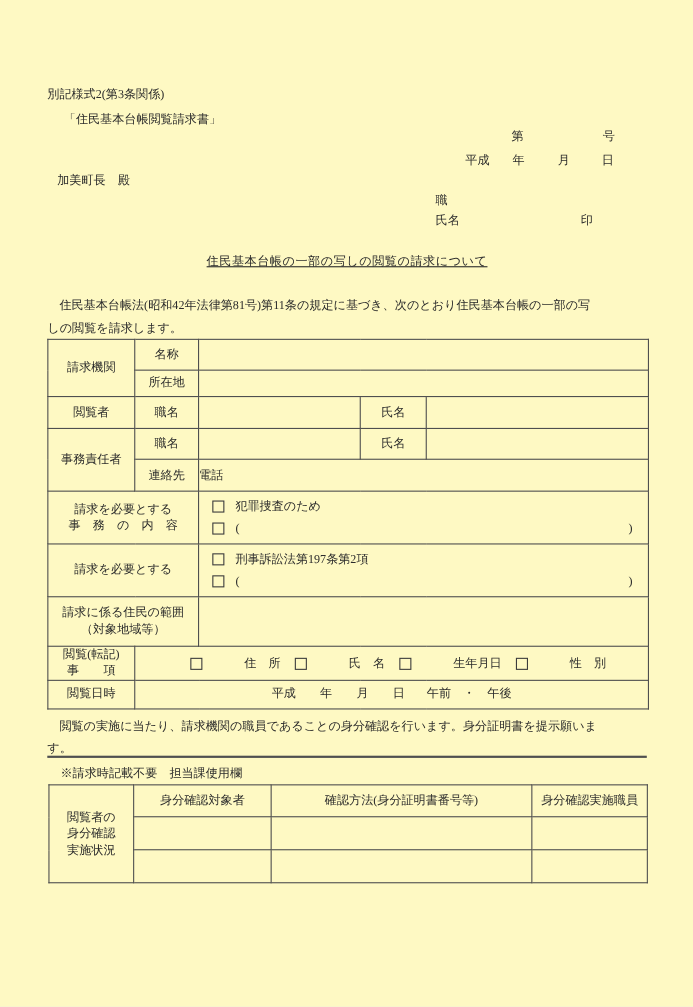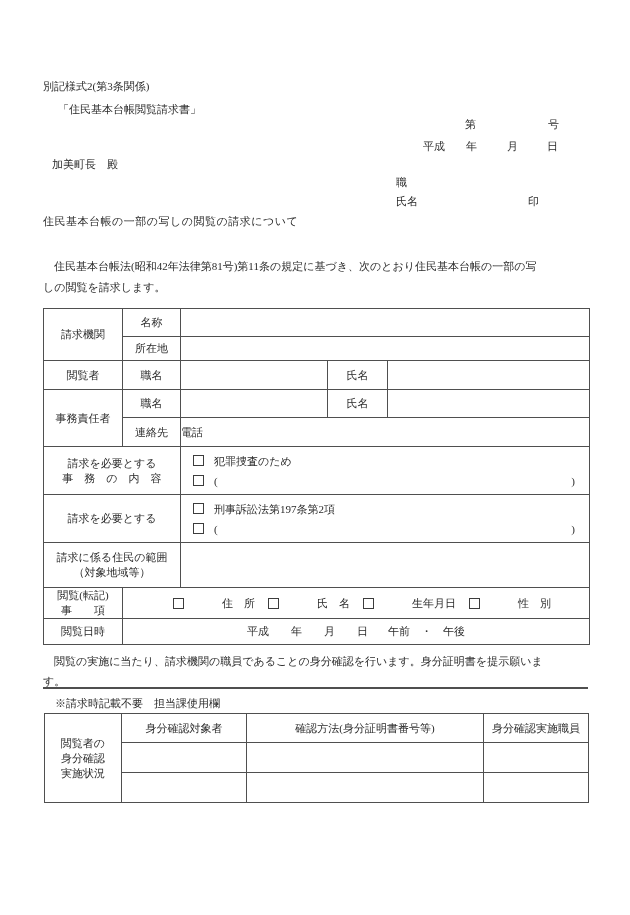--- a/index.html
+++ b/index.html
@@ -5,21 +5,21 @@
   html,body{margin:0;padding:0;}
   body{
     background:#e9e9e9;
     font-family:"Liberation Serif","DejaVu Serif",serif;
     -webkit-font-smoothing:antialiased;
   }
   #page{
     position:relative;
     width:630px;height:915px;
     margin:0 auto;
-    background:#ffffff;
+    background:#fef9c3;
     color:#2b2b2b;
     font-size:11px;
     line-height:1.35;
     overflow:hidden;
   }
   .abs{position:absolute;white-space:nowrap;}
 
   
   table{border-collapse:collapse;table-layout:fixed;}
   td{
@@ -68,23 +68,23 @@
   <div class="abs" style="left:466px;top:139px;">年</div>
   <div class="abs" style="left:507px;top:139px;">月</div>
   <div class="abs" style="left:547px;top:139px;">日</div>
 
   <div class="abs" style="left:52px;top:157px;">加美町長　殿</div>
 
   <div class="abs" style="left:396px;top:175px;">職</div>
   <div class="abs" style="left:396px;top:194px;">氏名</div>
   <div class="abs" style="left:528px;top:194px;">印</div>
 
-  <div class="abs" style="left:43px;top:214px;width:545px;text-align:left;letter-spacing:0.5px;">住民基本台帳の一部の写しの閲覧の請求について</div>
-
-  <div class="abs" style="left:43px;top:256px;width:545px;line-height:21px;">
+  <div class="abs" style="left:43px;top:231px;width:545px;text-align:center;letter-spacing:0.5px;text-decoration:underline;">住民基本台帳の一部の写しの閲覧の請求について</div>
+
+  <div class="abs" style="left:43px;top:268px;width:545px;line-height:21px;">
     <div>　住民基本台帳法(昭和42年法律第81号)第11条の規定に基づき、次のとおり住民基本台帳の一部の写</div>
     <div>しの閲覧を請求します。</div>
   </div>
 
   <table class="abs" style="left:43px;top:308px;width:546px;">
     <colgroup>
       <col style="width:79px">
         <col style="width:58px">
         <col style="width:147px">
         <col style="width:60px">

